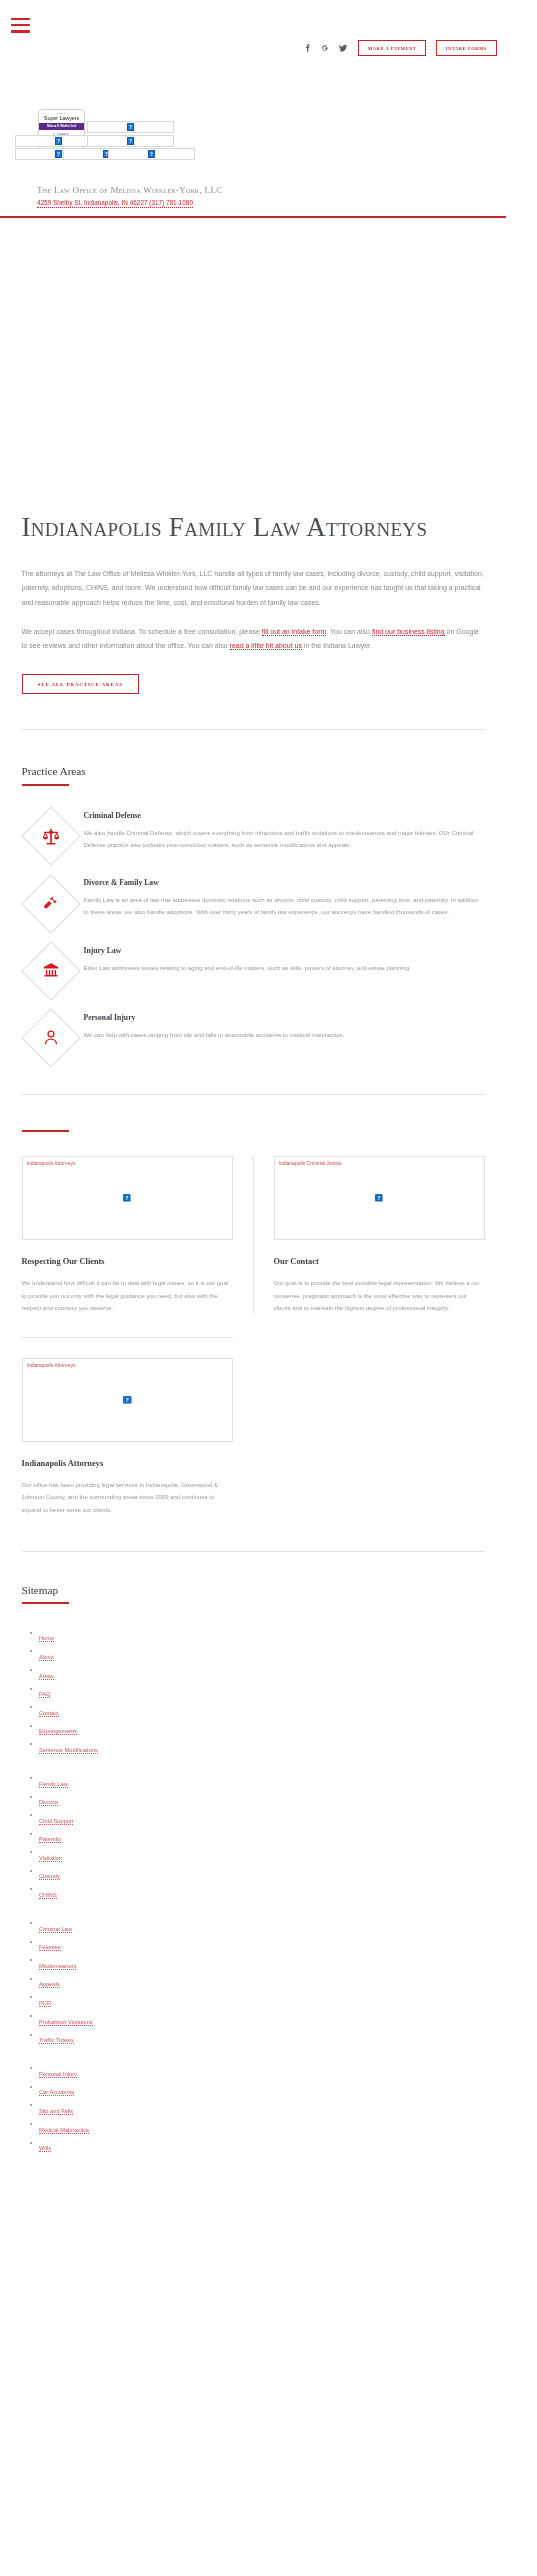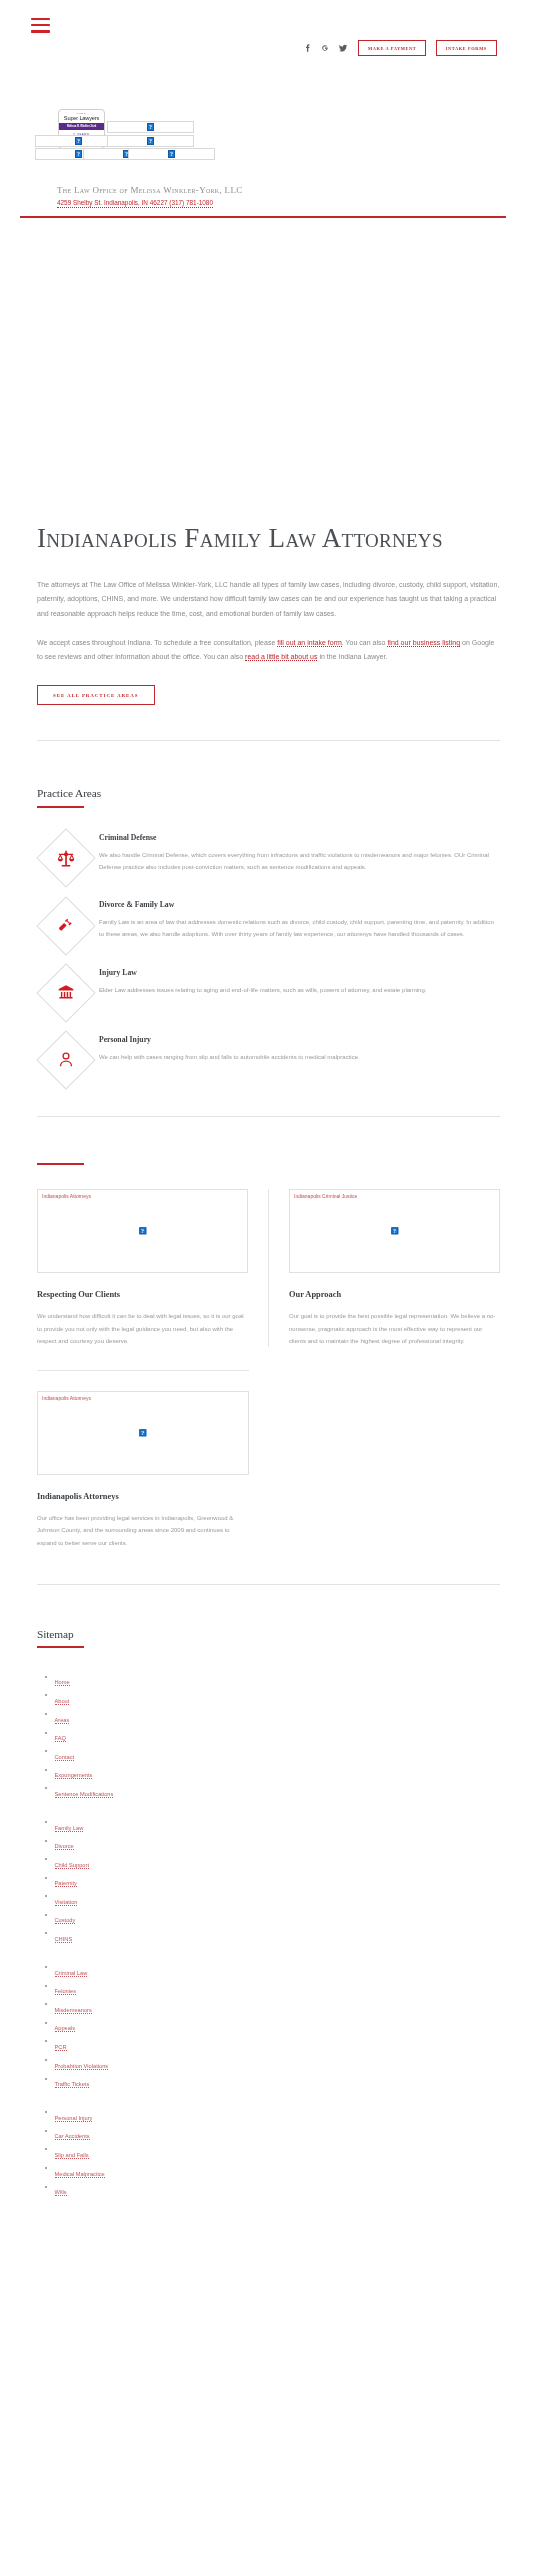--- a/index.html
+++ b/index.html
@@ -4,21 +4,21 @@
 <style>
   * { box-sizing: border-box; }
   html, body { margin:0; padding:0; }
   body {
     width: 538px;
     background: #ffffff;
     font-family: "Liberation Sans", sans-serif;
     color: #6b6b6b;
     -webkit-font-smoothing: antialiased;
   }
-  .page { width:506px; position:relative;padding-left:20px; }
+  .page { width:506px; position:relative; }
 
   
   .topbar { position:relative; height:94px; }
   .hamburger {
     position:absolute; left:11.4px; top:17.5px;
     width:19px; height:15px;
     display:flex; flex-direction:column; justify-content:space-between;
   }
   .hamburger span { display:block; height:2.7px; background:#cf2127; border-radius:0.7px; }
 
@@ -81,21 +81,21 @@
   }
   .address {
     margin-top:2px; font-size:6.4px; color:#c0272d;
     border-bottom:0.7px dotted #c0272d; display:inline-block; padding-bottom:0.7px;
     cursor:pointer;
   }
   .red-rule { height:2px; background:#c0272d; margin-top:8.7px; width:100%; }
 
   
   .hero-space { height:296px; }
-  .container { width:497px; margin:11px auto; padding:0 17px; }
+  .container { width:497px; margin:0 auto; padding:0 17px; }
 
   h1.hero {
     font-family:"Liberation Serif", serif;
     font-variant: small-caps;
     font-size:27px; font-weight:normal; color:#4b4f54;
     margin:0 0 25.5px 0; letter-spacing:0.3px; line-height:1;
   }
   p.body {
     font-size:7px; line-height:2.05; color:#8a8a8a; margin:0 0 15px 0;
   }
@@ -320,21 +320,21 @@
           <span class="brokenimg">?</span>
         </div>
         <h3 class="about-title">Respecting Our Clients</h3>
         <p class="about-p">We understand how difficult it can be to deal with legal issues, so it is our goal to provide you not only with the legal guidance you need, but also with the respect and courtesy you deserve.</p>
       </div>
       <div class="about-col">
         <div class="imgbox">
           <span class="alt-text">Indianapolis Criminal Justice</span>
           <span class="brokenimg">?</span>
         </div>
-        <h3 class="about-title">Our Approach</h3>
+        <h3 class="about-title">Our Contact</h3>
         <p class="about-p">Our goal is to provide the best possible legal representation. We believe a no-nonsense, pragmatic approach is the most effective way to represent our clients and to maintain the highest degree of professional integrity.</p>
       </div>
     </div>
 
     <div class="about-grid" style="margin-top:23px;">
       <div class="about-col left" style="border-right:none;">
         <div class="thin-rule" style="margin:0 0 20px 0;"></div>
         <div class="imgbox">
           <span class="alt-text">Indianapolis Attorneys</span>
           <span class="brokenimg">?</span>

